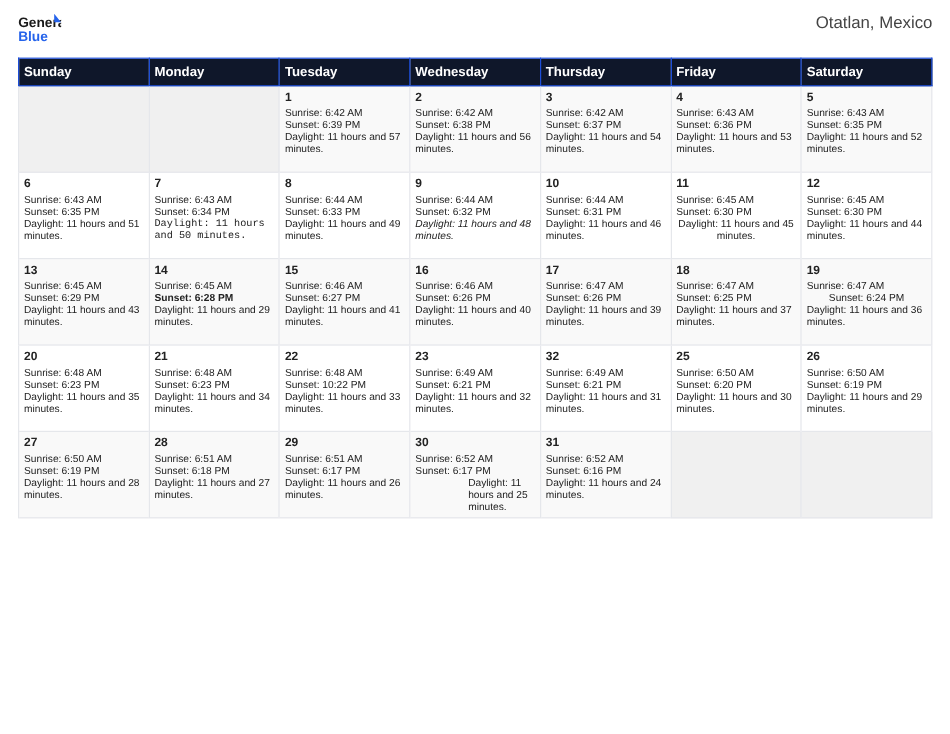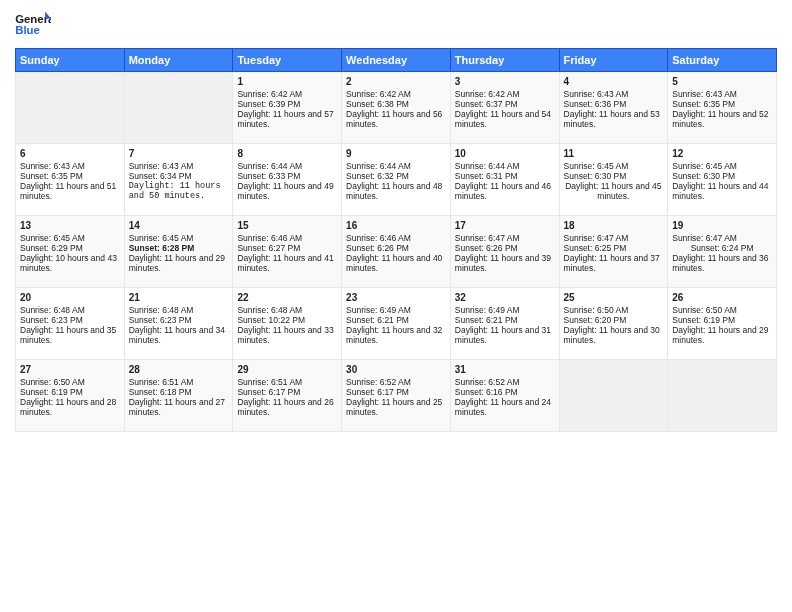--- a/index.html
+++ b/index.html
@@ -42,21 +42,21 @@
     .subtitle {
       font-size: 14px;
       color: #444;
     }
     table {
       width: 100%;
       border-collapse: collapse;
       table-layout: fixed;
     }
     thead tr th {
-      background: #3b82f6;
+      background: #0f172a;
       color: #fff;
       font-size: 11px;
       font-weight: bold;
       padding: 5px 4px;
       text-align: left;
       border: 1px solid #1d4ed8;
     }
     tbody tr {
       border-bottom: 1px solid #e5e7eb;
     }
@@ -91,20 +91,21 @@
 <div class="page">
   <div class="header">
     <div class="logo">
       <svg class="logo-icon" viewBox="0 0 50 42" xmlns="http://www.w3.org/2000/svg">
         <text x="0" y="18" font-size="16" font-weight="bold" fill="#1a1a1a" font-family="Arial">General</text>
         <text x="0" y="34" font-size="16" font-weight="bold" fill="#2563eb" font-family="Arial">Blue</text>
         <polygon points="42,2 50,12 42,12" fill="#2563eb"></polygon>
       </svg>
     </div>
     <div class="title-block">
+      <div class="subtitle">Otatlan, Mexico</div>
     </div>
   </div>
 
   <table>
     <thead>
       <tr>
 
       <th>Sunday</th>
           <th>Monday</th>
           <th>Tuesday</th>
@@ -165,21 +166,21 @@
           <td>
             <span class="day-num">8</span>
             <span style="display: block;">Sunrise: 6:44 AM</span>
             <span style="display: block;">Sunset: 6:33 PM</span>
             <span style="display: block;">Daylight: 11 hours and 49 minutes.</span>
           </td>
           <td>
             <span class="day-num">9</span>
             <span style="display: block;">Sunrise: 6:44 AM</span>
             <span style="display: block;">Sunset: 6:32 PM</span>
-            <span style="display: block;">Daylight: 11 hours and 48 minutes.</span>
+            <span style="display: block; font-style: italic;">Daylight: 11 hours and 48 minutes.</span>
           </td>
           <td>
             <span class="day-num">10</span>
             <span style="display: block;">Sunrise: 6:44 AM</span>
             <span style="display: block;">Sunset: 6:31 PM</span>
             <span style="display: block;">Daylight: 11 hours and 46 minutes.</span>
           </td>
           <td>
             <span class="day-num">11</span>
             <span style="display: block;">Sunrise: 6:45 AM</span>
@@ -191,21 +192,21 @@
             <span style="display: block;">Sunrise: 6:45 AM</span>
             <span style="display: block;">Sunset: 6:30 PM</span>
             <span style="display: block;">Daylight: 11 hours and 44 minutes.</span>
           </td>
         </tr>
         <tr>
           <td>
             <span class="day-num">13</span>
             <span style="display: block;">Sunrise: 6:45 AM</span>
             <span style="display: block;">Sunset: 6:29 PM</span>
-            <span style="display: block;">Daylight: 10 hours and 43 minutes.</span>
+            <span style="display: block;">Daylight: 11 hours and 43 minutes.</span>
           </td>
           <td>
             <span class="day-num">14</span>
             <span style="display: block;">Sunrise: 6:45 AM</span>
             <span style="display: block; font-weight: bold;">Sunset: 6:28 PM</span>
             <span style="display: block;">Daylight: 11 hours and 29 minutes.</span>
           </td>
           <td>
             <span class="day-num">15</span>
             <span style="display: block;">Sunrise: 6:46 AM</span>
@@ -297,21 +298,21 @@
           <td>
             <span class="day-num">29</span>
             <span style="display: block;">Sunrise: 6:51 AM</span>
             <span style="display: block;">Sunset: 6:17 PM</span>
             <span style="display: block;">Daylight: 11 hours and 26 minutes.</span>
           </td>
           <td>
             <span class="day-num">30</span>
             <span style="display: block;">Sunrise: 6:52 AM</span>
             <span style="display: block;">Sunset: 6:17 PM</span>
-            <span style="display: block;">Daylight: 11 hours and 25 minutes.</span>
+            <span style="display: block; margin-left: 44px;">Daylight: 11 hours and 25 minutes.</span>
           </td>
           <td>
             <span class="day-num">31</span>
             <span style="display: block;">Sunrise: 6:52 AM</span>
             <span style="display: block;">Sunset: 6:16 PM</span>
             <span style="display: block;">Daylight: 11 hours and 24 minutes.</span>
           </td>
           <td class="empty"></td>
           <td class="empty"></td>
         </tr>

